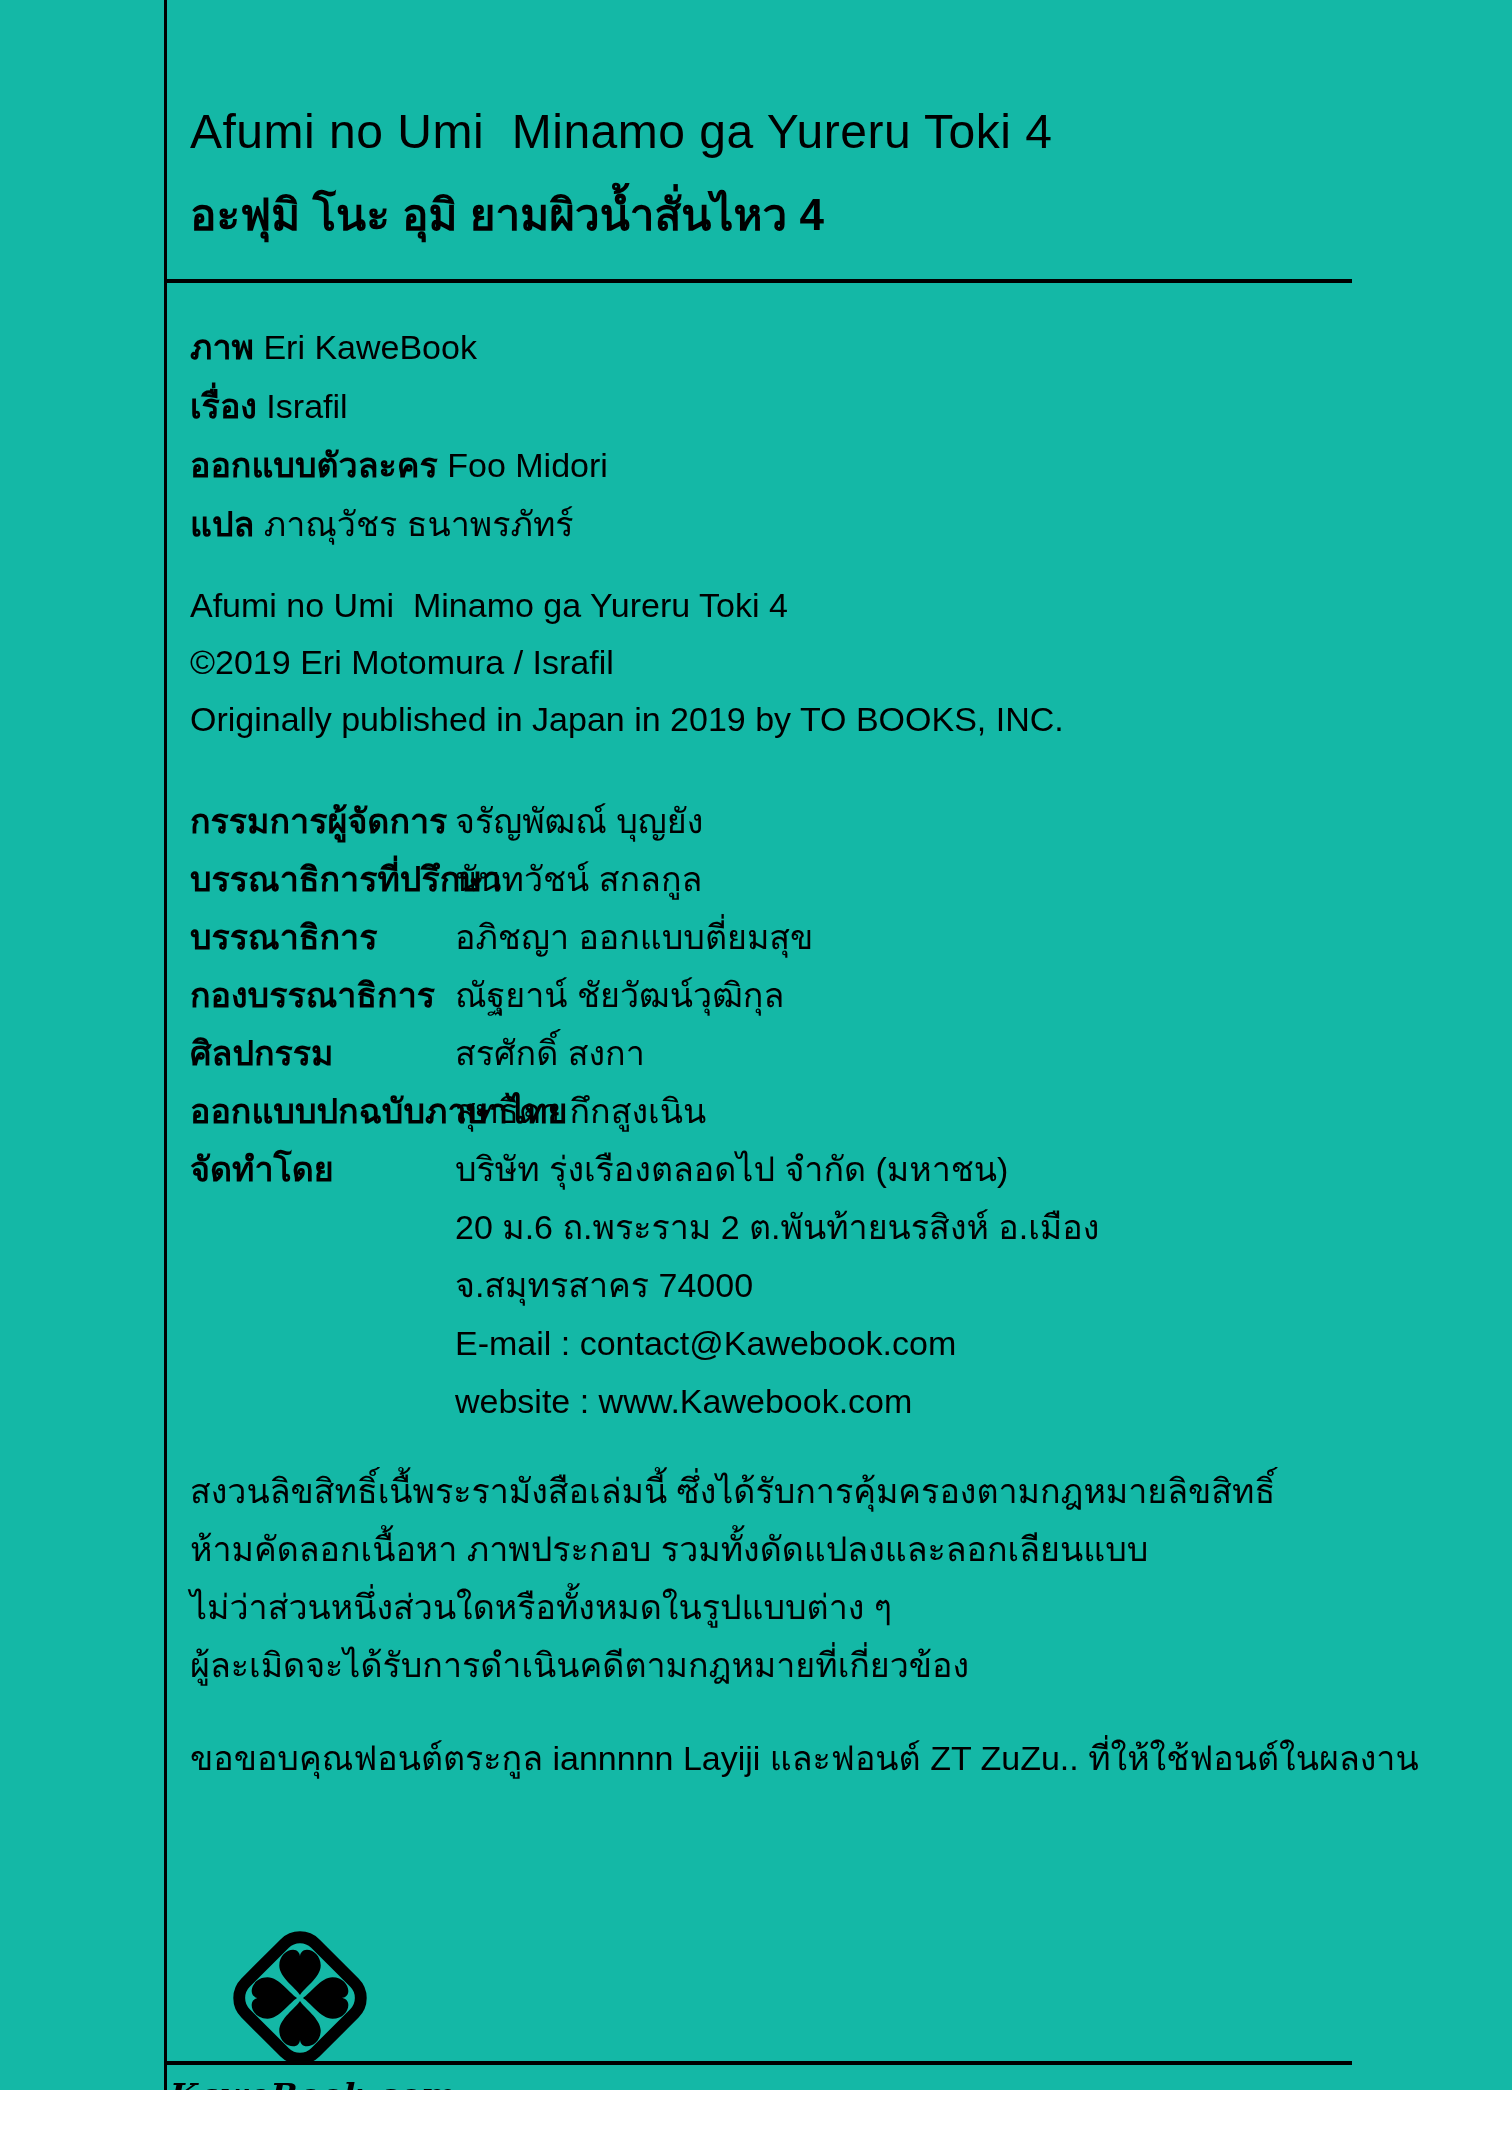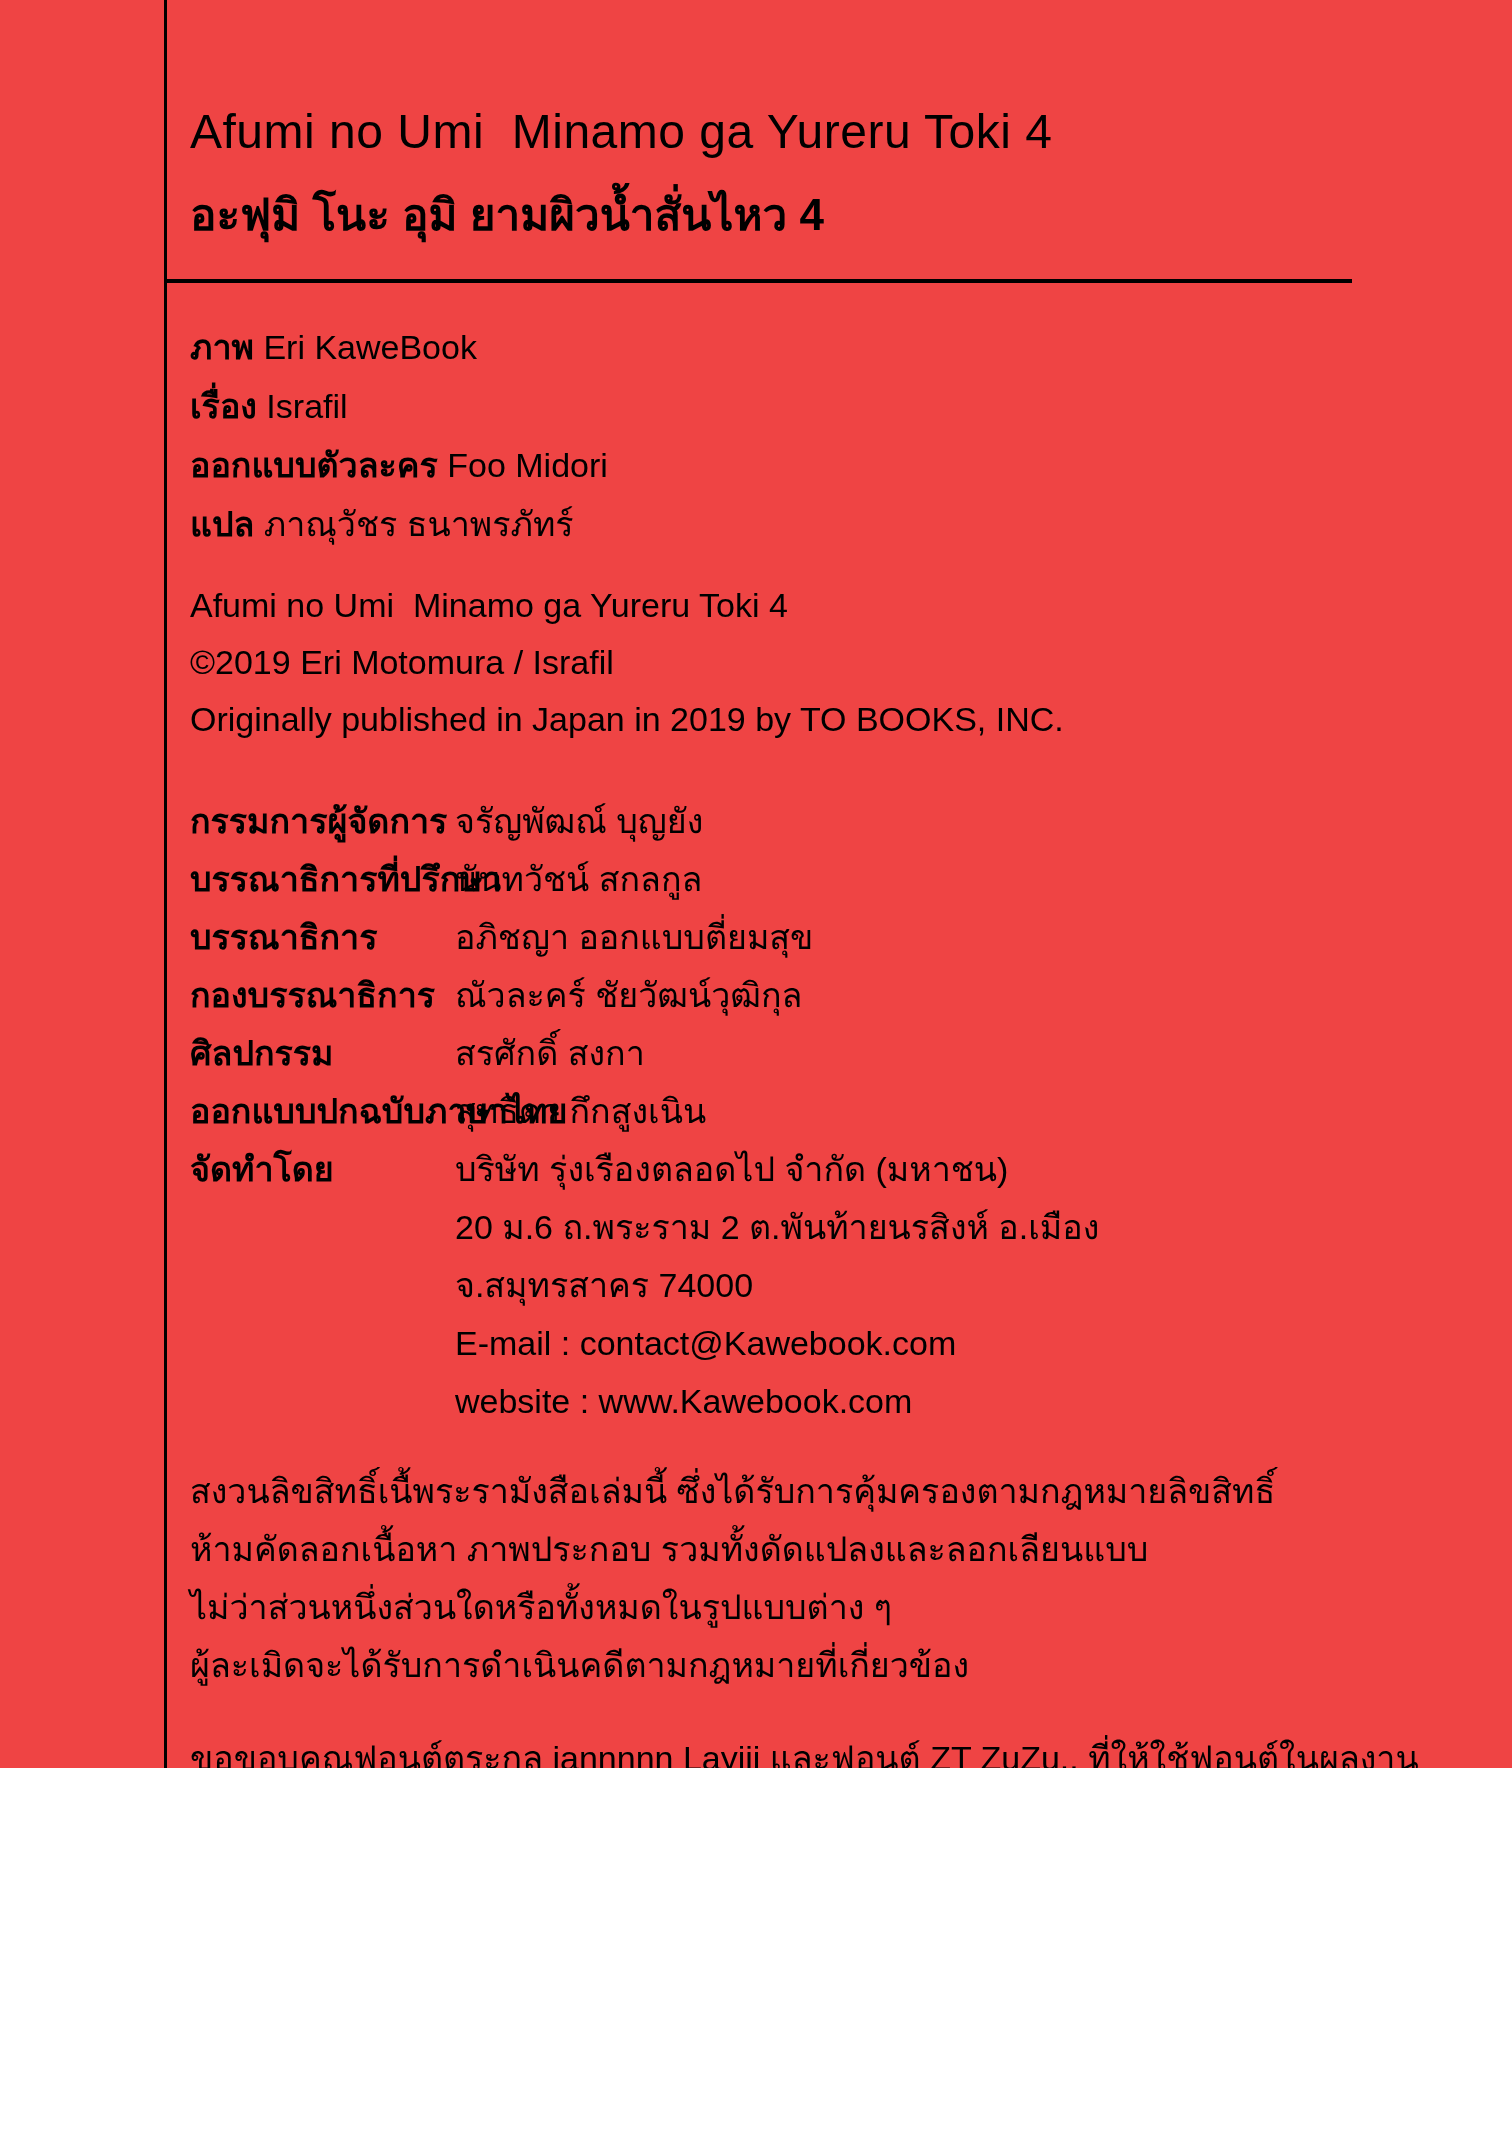--- a/index.html
+++ b/index.html
@@ -2,22 +2,22 @@
 <html><head>
 <meta charset="utf-8">
 <style>
   * { margin: 0; padding: 0; box-sizing: border-box; }
   html, body { background: #ffffff; }
   body { font-family: "Liberation Sans", "DejaVu Sans", sans-serif; color: #000; }
 
   .page {
     position: relative;
     width: 1512px;
-    height: 1768px;
-    background: #ef4444;
+    height: 2090px;
+    background: #14b8a6;
     overflow: hidden;
   }
 
   .vline {
     position: absolute;
     left: 164px; top: 0;
     width: 3px; height: 2150px;
     background: #000;
   }
   .rule {
@@ -130,21 +130,21 @@
     <div class="s-label">กรรมการผู้จัดการ</div>
     <div class="s-value">จรัญพัฒณ์ บุญยัง</div>
 
     <div class="s-label">บรรณาธิการที่ปรึกษา</div>
     <div class="s-value">นันทวัชน์ สกลกูล</div>
 
     <div class="s-label">บรรณาธิการ</div>
     <div class="s-value">อภิชญา ออกแบบตี่ยมสุข</div>
 
     <div class="s-label">กองบรรณาธิการ</div>
-    <div class="s-value">ณัวละคร์ ชัยวัฒน์วุฒิกุล</div>
+    <div class="s-value">ณัฐยาน์ ชัยวัฒน์วุฒิกุล</div>
 
     <div class="s-label">ศิลปกรรม</div>
     <div class="s-value">สรศักดิ์ สงกา</div>
 
     <div class="s-label">ออกแบบปกฉบับภาษาไทย</div>
     <div class="s-value">สุทธิดา กึกสูงเนิน</div>
 
     <div class="s-label">จัดทำโดย</div>
     <div class="s-value">บริษัท รุ่งเรืองตลอดไป จำกัด (มหาชน)</div>
 

